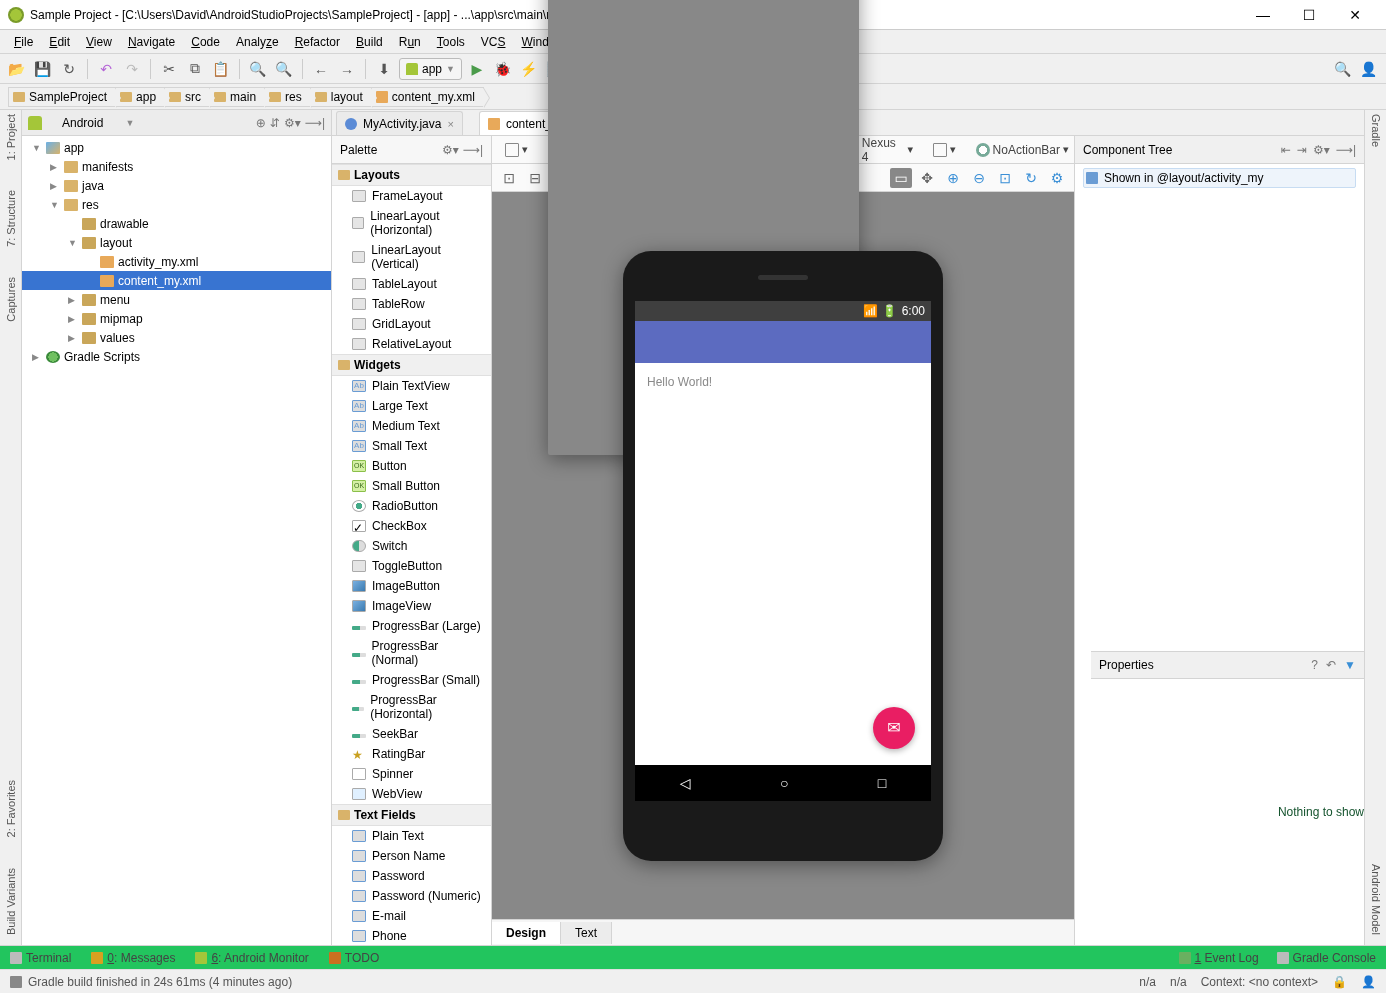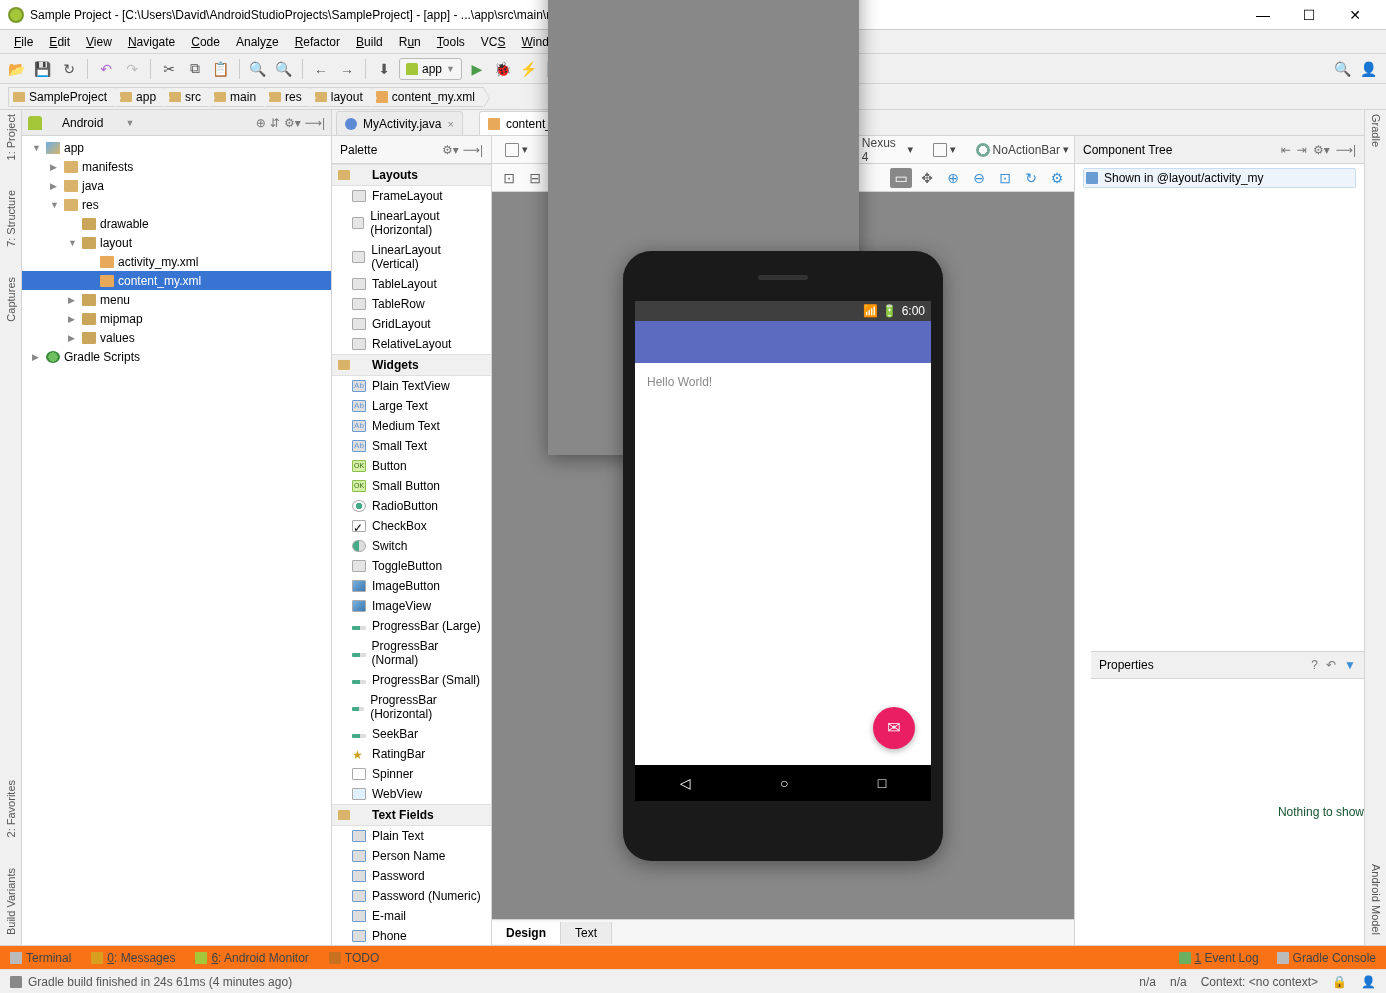--- a/index.html
+++ b/index.html
@@ -52,21 +52,21 @@
 .etab.active { background: #fff; }
 .etab-icon { width: 12px; height: 12px; border-radius: 1px; }
 .etab-icon.java { background: #5b8bd6; border-radius: 50%; }
 .etab-icon.xml { background: #e8a95a; }
 .etab-close { color: #888; font-size: 11px; cursor: pointer; }
 .design-body { flex: 1; display: flex; min-height: 0; }
 .palette { width: 160px; border-right: 1px solid #d4d4d4; display: flex; flex-direction: column; background: #fff; }
 .palette-header { height: 28px; display: flex; align-items: center; padding: 0 8px; border-bottom: 1px solid #d4d4d4; background: #f7f7f7; }
 .palette-header-actions { margin-left: auto; display: flex; gap: 4px; color: #777; }
 .palette-list { flex: 1; overflow-y: auto; overflow-x: hidden; }
-.pgroup { background: #f0f0f0; border-top: 1px solid #e0e0e0; border-bottom: 1px solid #e0e0e0; padding: 3px 6px; display: flex; align-items: center; gap: 22px; font-weight: bold; }
+.pgroup { background: #f0f0f0; border-top: 1px solid #e0e0e0; border-bottom: 1px solid #e0e0e0; padding: 3px 6px; display: flex; align-items: center; gap: 4px; font-weight: bold; }
 .pitem { padding: 3px 6px 3px 20px; display: flex; align-items: center; gap: 6px; cursor: pointer; }
 .picon { width: 14px; height: 12px; background: #ddd; border: 1px solid #aaa; display: inline-block; border-radius: 1px; }
 .picon.txt { border-color: #6a9cd4; color: #6a9cd4; font-size: 8px; text-align: center; line-height: 10px; }
 .picon.btn { background: #d4f0a4; border-color: #8bbf4a; font-size: 7px; text-align: center; line-height: 10px; color: #3a6b1a; }
 .picon.radio { border-radius: 50%; background: radial-gradient(circle,#4a8 40%,#fff 41%); }
 .picon.check { background: #fff; }
 .picon.switch { background: linear-gradient(90deg,#4a8 50%,#ddd 50%); border-radius: 6px; }
 .picon.toggle { background: #e5e5e5; }
 .picon.img { background: linear-gradient(135deg,#7ab0e0,#3a7ab0); }
 .picon.prog { background: linear-gradient(90deg,#4a8 60%,#ddd 60%); height: 4px; margin-top: 4px; border: none; }
@@ -101,21 +101,21 @@
 .component-tree-header { height: 28px; background: #f0f0f0; border-bottom: 1px solid #d4d4d4; display: flex; align-items: center; padding: 0 8px; gap: 6px; }
 .ct-actions { margin-left: auto; display: flex; gap: 6px; color: #777; }
 .ct-body { flex: 1; padding: 4px 8px; }
 .ct-item { display: flex; align-items: center; gap: 6px; padding: 2px; background: #eef4fb; border: 1px solid #c7dcf2; border-radius: 2px; }
 .properties-header { height: 28px; background: #f0f0f0; border-top: 1px solid #d4d4d4; border-bottom: 1px solid #d4d4d4; display: flex; align-items: center; padding: 0 8px; margin-left: 16px; }
 .prop-actions { margin-left: auto; display: flex; gap: 8px; color: #777; font-size: 14px; }
 .prop-body { flex: 1; display: flex; align-items: center; justify-content: flex-end; color: #14532d; }
 .design-tabs { height: 26px; border-top: 1px solid #d4d4d4; display: flex; align-items: center; background: #f6f6f6; }
 .dtab { padding: 4px 14px; border-right: 1px solid #d4d4d4; cursor: pointer; background: #ececec; }
 .dtab.active { background: #fff; font-weight: bold; }
-.bottombar { height: 24px; background: #f97316; border-top: 1px solid #d4d4d4; display: flex; align-items: center; padding: 0 10px; gap: 20px; }
+.bottombar { height: 24px; background: #22c55e; border-top: 1px solid #d4d4d4; display: flex; align-items: center; padding: 0 10px; gap: 20px; }
 .bb-item { display: flex; align-items: center; gap: 4px; cursor: pointer; color: #444; font-size: 11px; }
 .bb-item .ul { text-decoration: underline; }
 .bb-icon { width: 12px; height: 12px; display: inline-block; background: #bbb; border-radius: 1px; }
 .bb-right { margin-left: auto; display: flex; gap: 18px; }
 .statusline { height: 24px; background: #f0f0f0; border-top: 1px solid #e0e0e0; display: flex; align-items: center; padding: 0 10px; font-size: 11px; color: #555; }
 .statusline .s-right { margin-left: auto; display: flex; gap: 14px; align-items: center; }
 .status-icon { width: 12px; height: 12px; background: #888; border-radius: 1px; }
 </style>
 </head>
 <body>

